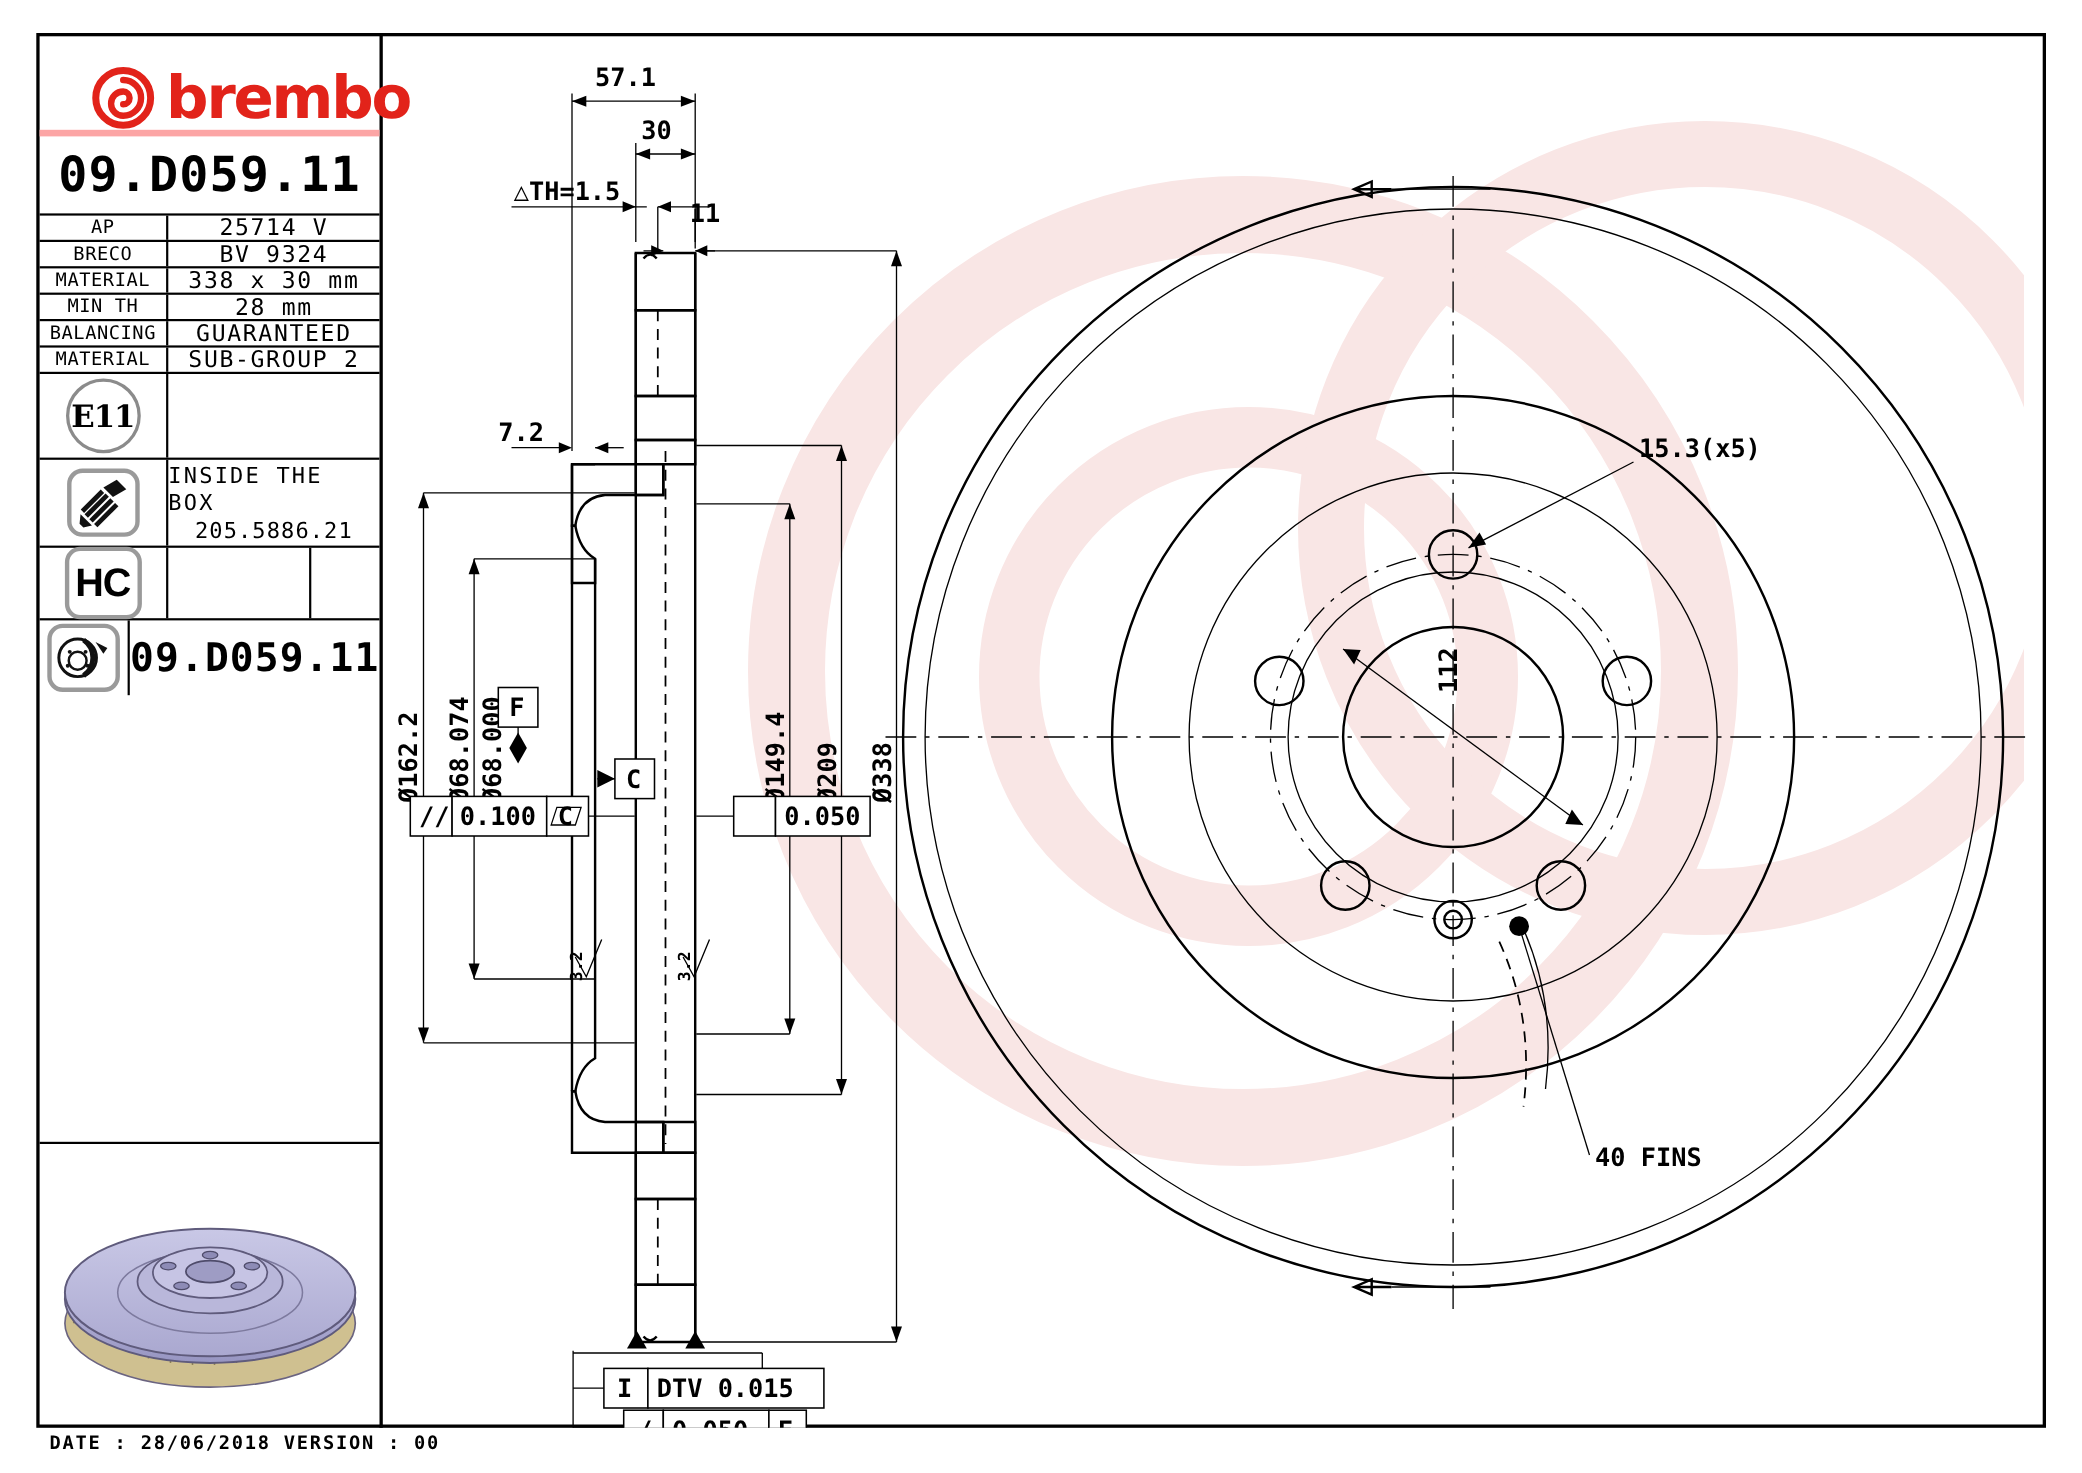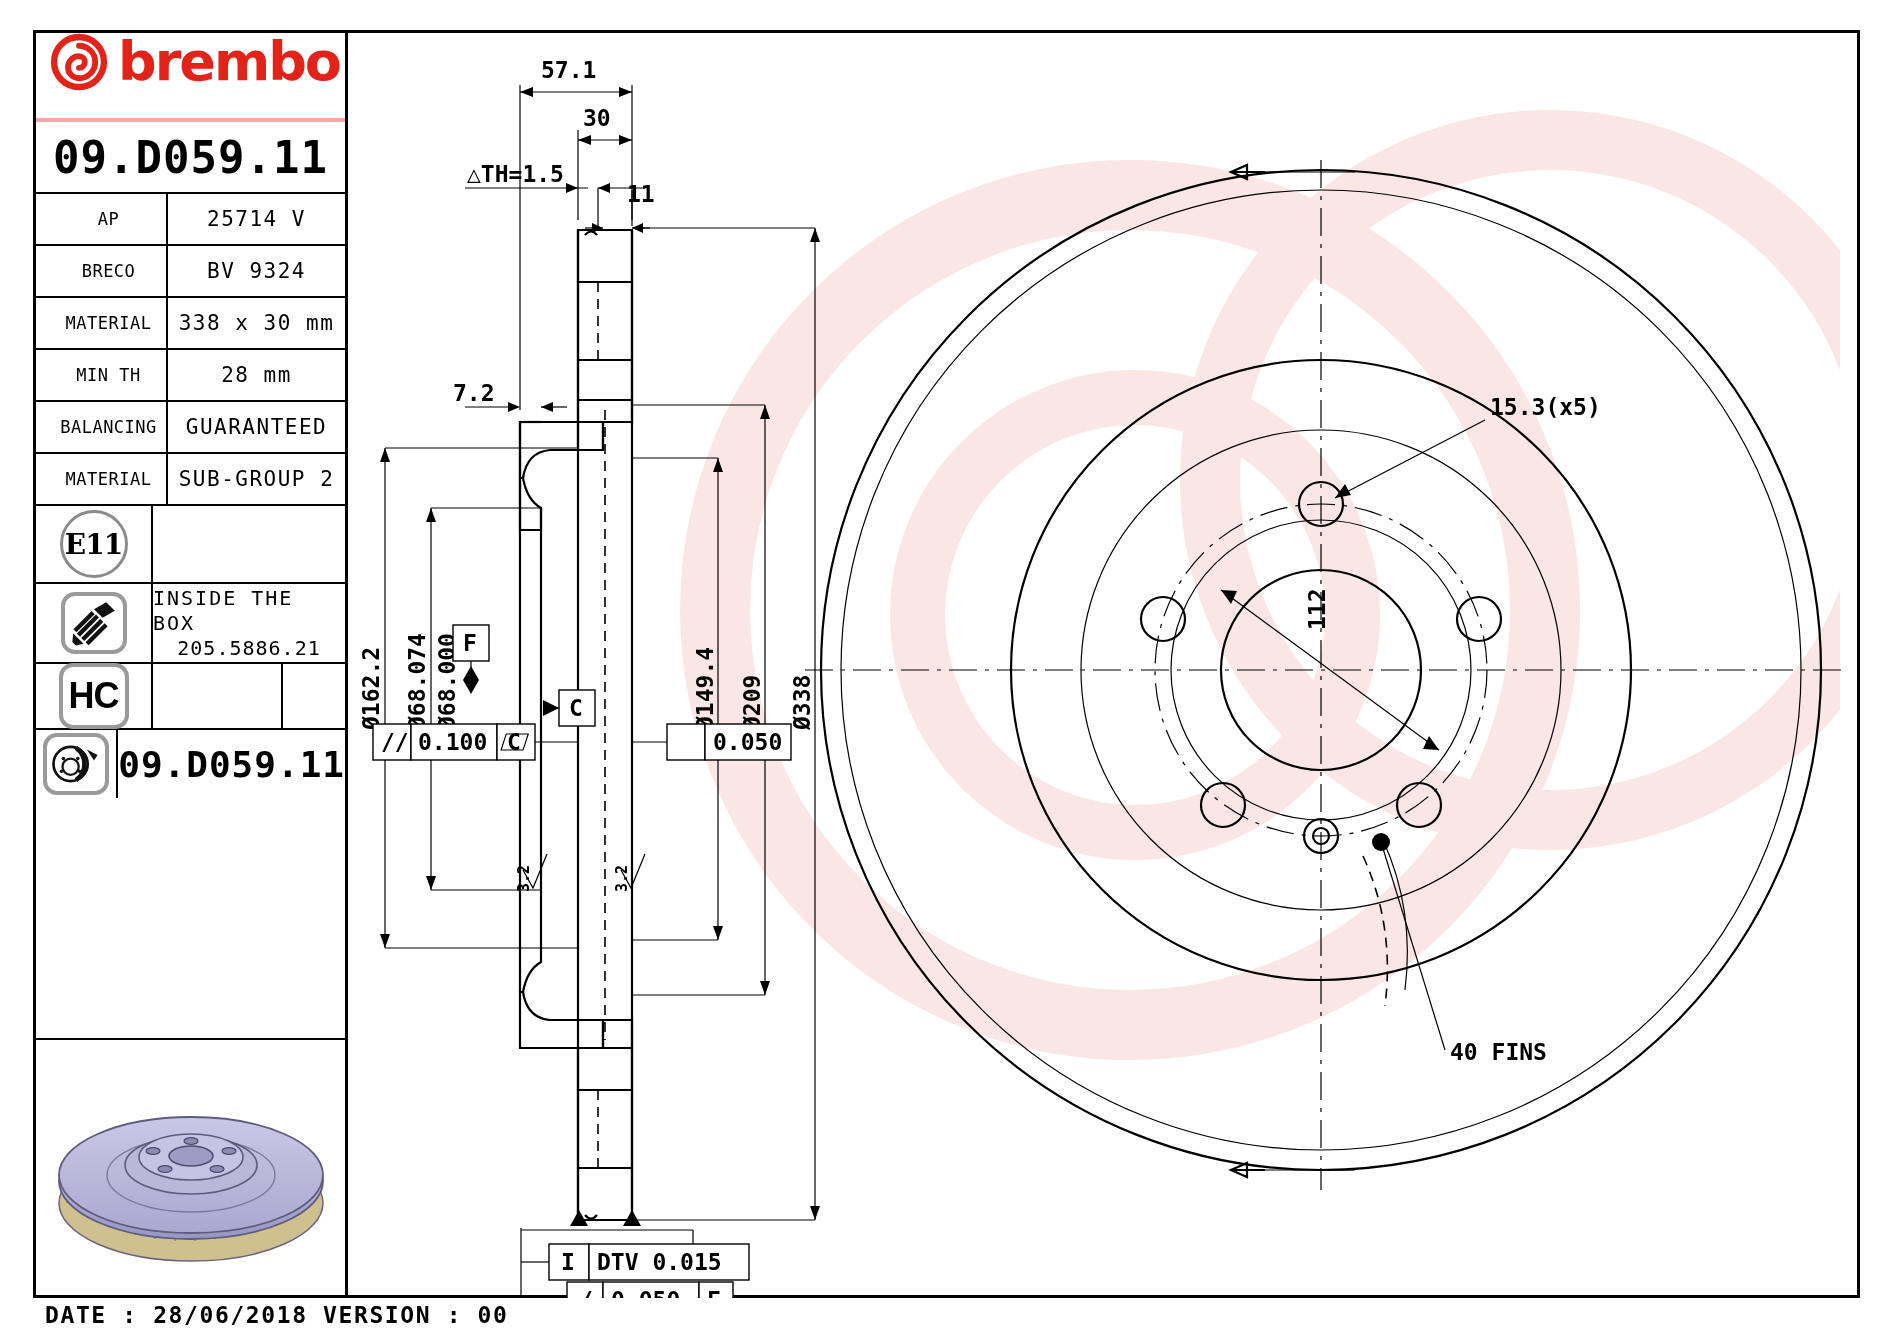--- a/index.html
+++ b/index.html
@@ -35,36 +35,36 @@
   .cell-l{
     width:117px;border-right:2px solid #000;box-sizing:border-box;
     display:flex;align-items:center;justify-content:center;
     font-size:17px;letter-spacing:.5px;
   }
   .cell-r{
     flex:1;display:flex;align-items:center;justify-content:center;
     font-size:21px;letter-spacing:1.5px;
   }
 
-  .logo-row{height:85px;display:flex;align-items:flex-start;border-bottom:4px solid #fca5a5;}
+  .logo-row{height:85px;display:flex;align-items:flex-end;border-bottom:6px solid #fca5a5;padding-left:33px;}
   .logo-wrap{display:flex;align-items:center;padding-left:14px;gap:10px;}
   .logo-mark{width:58px;height:58px;flex:0 0 auto;}
   .logo-text{
     font-family:"DejaVu Sans","Liberation Sans",sans-serif;
     font-size:54px;font-weight:700;color:#e2231a;letter-spacing:-2px;
     line-height:1;
   }
 
   .code-row{
     height:70px;display:flex;align-items:center;justify-content:center;
     border-bottom:2px solid #000;
     font-size:44px;font-weight:700;letter-spacing:1px;
   }
 
-  .r-h{height:52px;padding-left:15px;}
+  .r-h{height:24px;}
   .r-h2{height:44px;}
   .r-tall{height:78px;}
   .r-tall2{height:80px;}
   .r-med{height:66px;}
   .r-pn{height:68px;}
 
   .cell-icon{
     width:117px;border-right:2px solid #000;box-sizing:border-box;
     display:flex;align-items:center;justify-content:center;
   }
@@ -100,21 +100,21 @@
   
   .photo-panel{
     position:absolute;left:36px;top:1038px;width:309px;height:258px;
     border-top:2px solid #000;box-sizing:border-box;
     display:flex;align-items:center;justify-content:center;
   }
 
   
   .dateline{
     position:absolute;left:45px;top:1302px;
-    font-size:23px;letter-spacing:1.6px;font-weight:700;
+    font-size:17px;letter-spacing:1.6px;font-weight:700;
   }
 
   
   .dwg{position:absolute;left:345px;top:30px;width:1761px;height:1268px;}
 </style>
 </head>
 <body>
 
 <div class="sheet">
 

